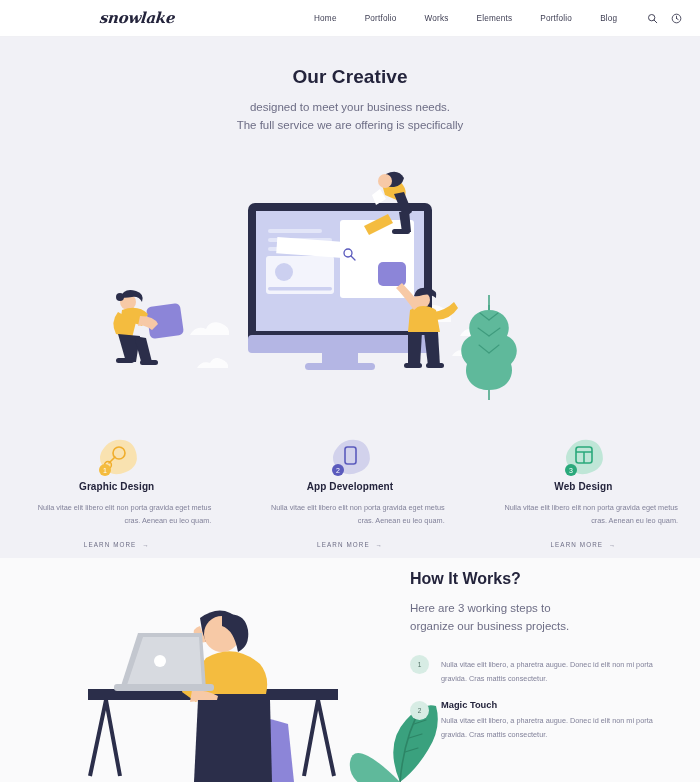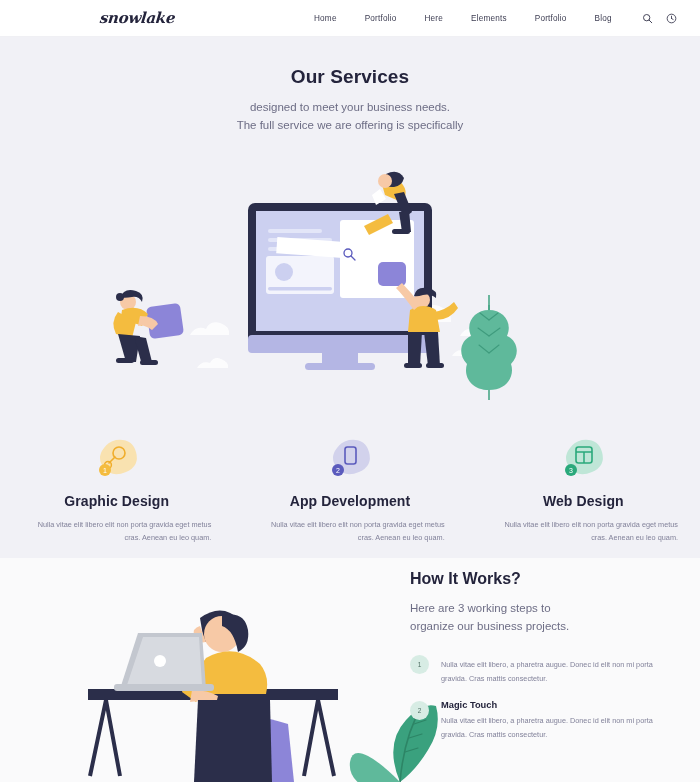--- a/index.html
+++ b/index.html
@@ -84,24 +84,23 @@
   }
   .card { flex: 1; text-align: center; }
   .card-icon-wrap {
     height: 44px;
     display: flex;
     align-items: center;
     justify-content: center;
     position: relative;
   }
   .card-title {
-    font-size: 14px;
+    font-size: 10px;
     font-weight: 700;
     color: #24243c;
-    margin-top: 12px;
     letter-spacing: 0.1px;
   }
   .card-text {
     font-size: 7.3px;
     color: #82829a;
     line-height: 1.85;
     margin-top: 9px;
     padding: 0 22px;
     text-align: right;
   }
@@ -154,40 +153,40 @@
   .step-text { font-size: 7.3px; color: #82829a; line-height: 1.95; margin-top: 4px; }
 </style>
 </head>
 <body>
 
 <div class="header">
   <div class="logo">snowlake</div>
   <div class="nav">
     <div class="nav-item">Home</div>
     <div class="nav-item">Portfolio</div>
-    <div class="nav-item">Here</div>
+    <div class="nav-item">Works</div>
     <div class="nav-item">Elements</div>
     <div class="nav-item">Portfolio</div>
     <div class="nav-item">Blog</div>
     <div class="nav-icons">
       <svg class="nav-icon" viewBox="0 0 16 16" fill="none" stroke="#3d3d52" stroke-width="1.4">
         <circle cx="6.8" cy="6.8" r="4.6"></circle>
           <line x1="10.3" y1="10.3" x2="14.2" y2="14.2" stroke-linecap="round"></line>
       </svg>
       <svg class="nav-icon" viewBox="0 0 16 16" fill="none" stroke="#3d3d52" stroke-width="1.3">
         <circle cx="8" cy="8" r="6.3"></circle>
           <line x1="8" y1="8" x2="8" y2="4.6" stroke-linecap="round"></line>
           <line x1="8" y1="8" x2="10.4" y2="9.4" stroke-linecap="round"></line>
       </svg>
     </div>
   </div>
 </div>
 
 <div class="services">
-  <div class="sec-title">Our Services</div>
+  <div class="sec-title">Our Creative</div>
   <div class="sec-sub">
     <div>designed to meet your business needs.</div>
     <div>The full service we are offering is specifically</div>
   </div>
 
   <div class="hero-ill">
     <svg width="700" height="250" viewBox="0 0 700 250">
 
       <g fill="#ffffff" opacity="0.85">
         <path d="M190 185 q6-10 16-6 q4-9 14-6 q10 3 9 12 z"></path>

